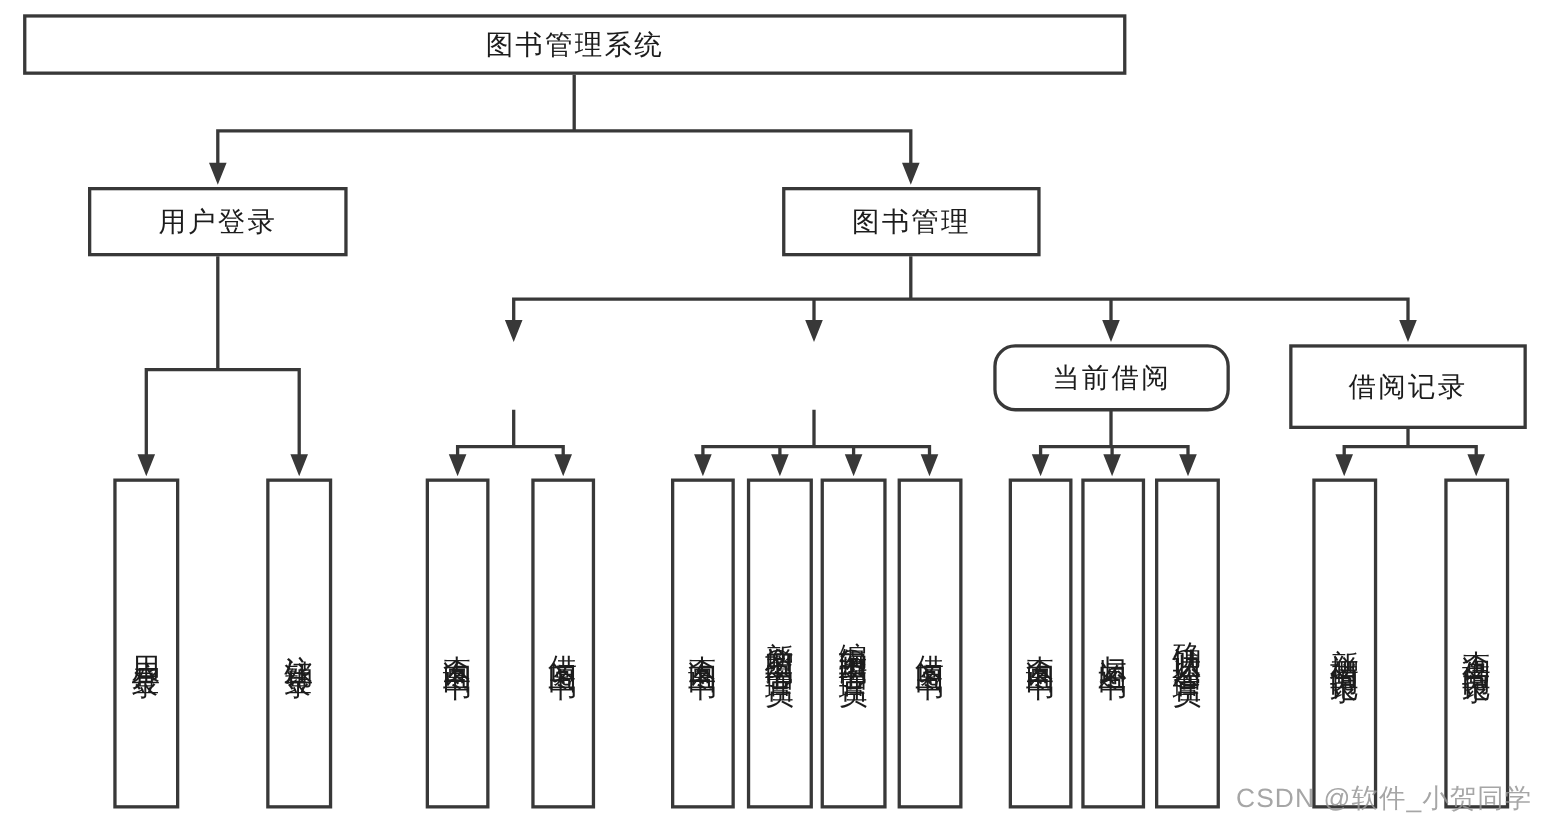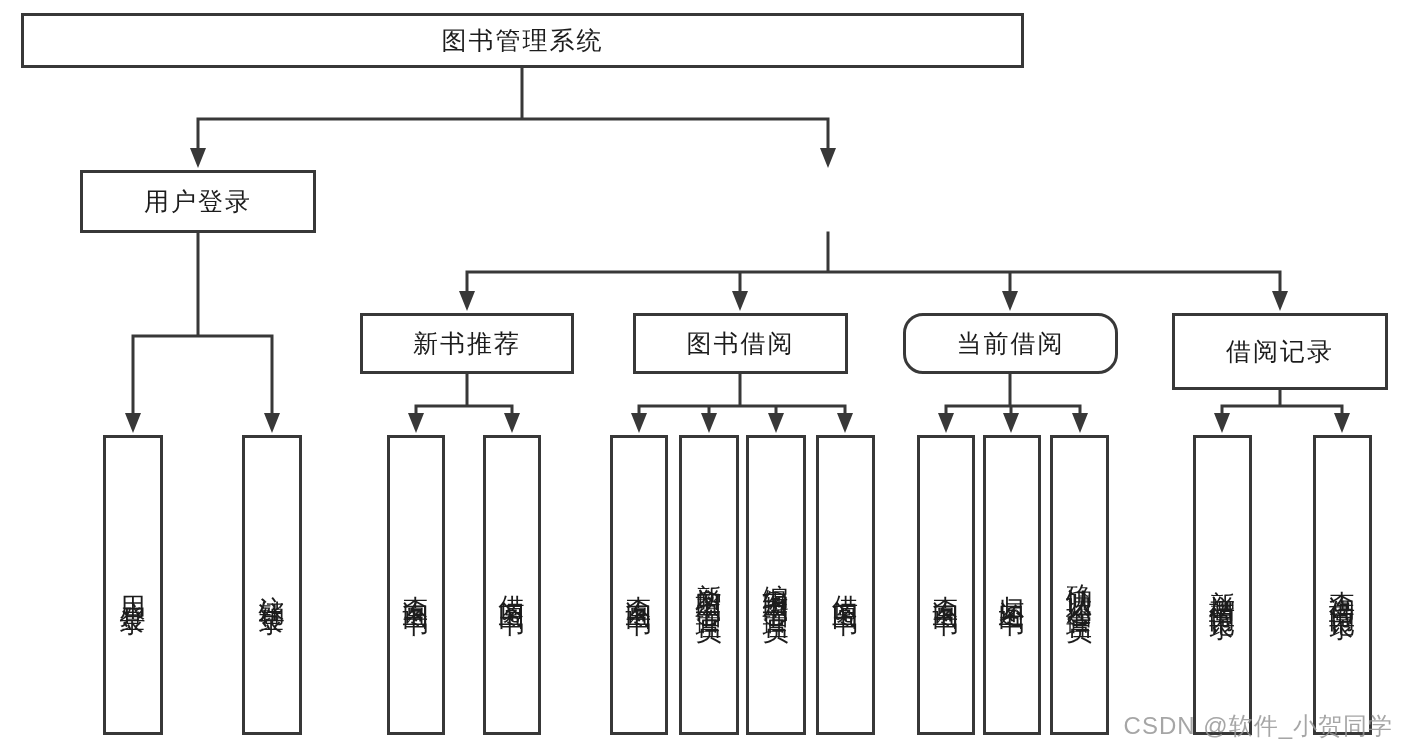--- a/index.html
+++ b/index.html
@@ -50,27 +50,24 @@
              M1214 413 L1230 413 L1222 433 Z M1334 413 L1350 413 L1342 433 Z"></path>
   </svg>
 
   <div class="node" style="left:21px; top:13px; width:1003px; height:55px;">
     <span>图书管理系统</span>
   </div>
 
   <div class="node" style="left:80px; top:170px; width:236px; height:63px;">
     <span>用户登录</span>
   </div>
+  <div class="node" style="left:711px; top:170px; width:235px; height:63px;">
+    <span>图书管理</span>
+  </div>
 
-  <div class="node" style="left:360px; top:313px; width:214px; height:61px;">
-    <span>新书推荐</span>
-  </div>
-  <div class="node" style="left:633px; top:313px; width:215px; height:61px;">
-    <span>图书借阅</span>
-  </div>
   <div class="node" style="left:903px; top:313px; width:215px; height:61px;border-radius:20px;">
     <span>当前借阅</span>
   </div>
   <div class="node" style="left:1172px; top:313px; width:216px; height:77px;text-align:center;">
     <span>借阅记录</span>
   </div>
 
   <div class="node leaf" style="left:103px; top:435px; width:60px; height:300px;">
     <span>用户登录</span>
   </div>

